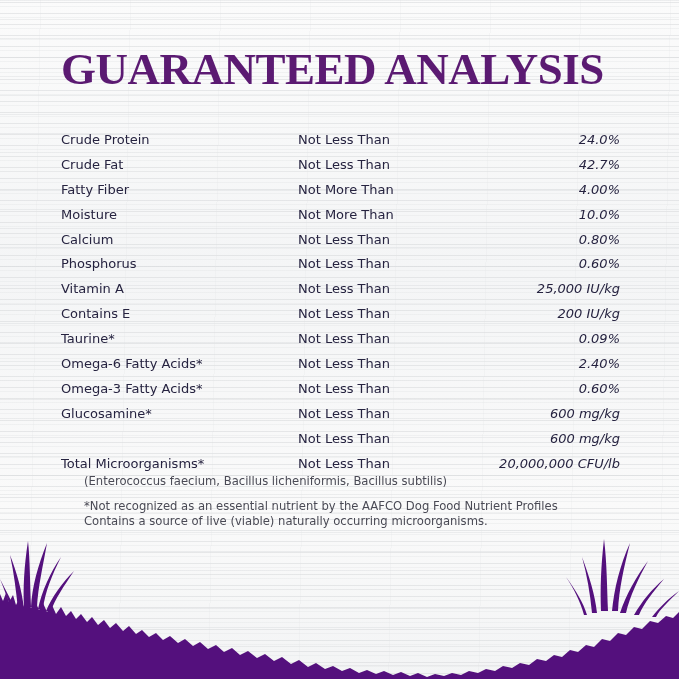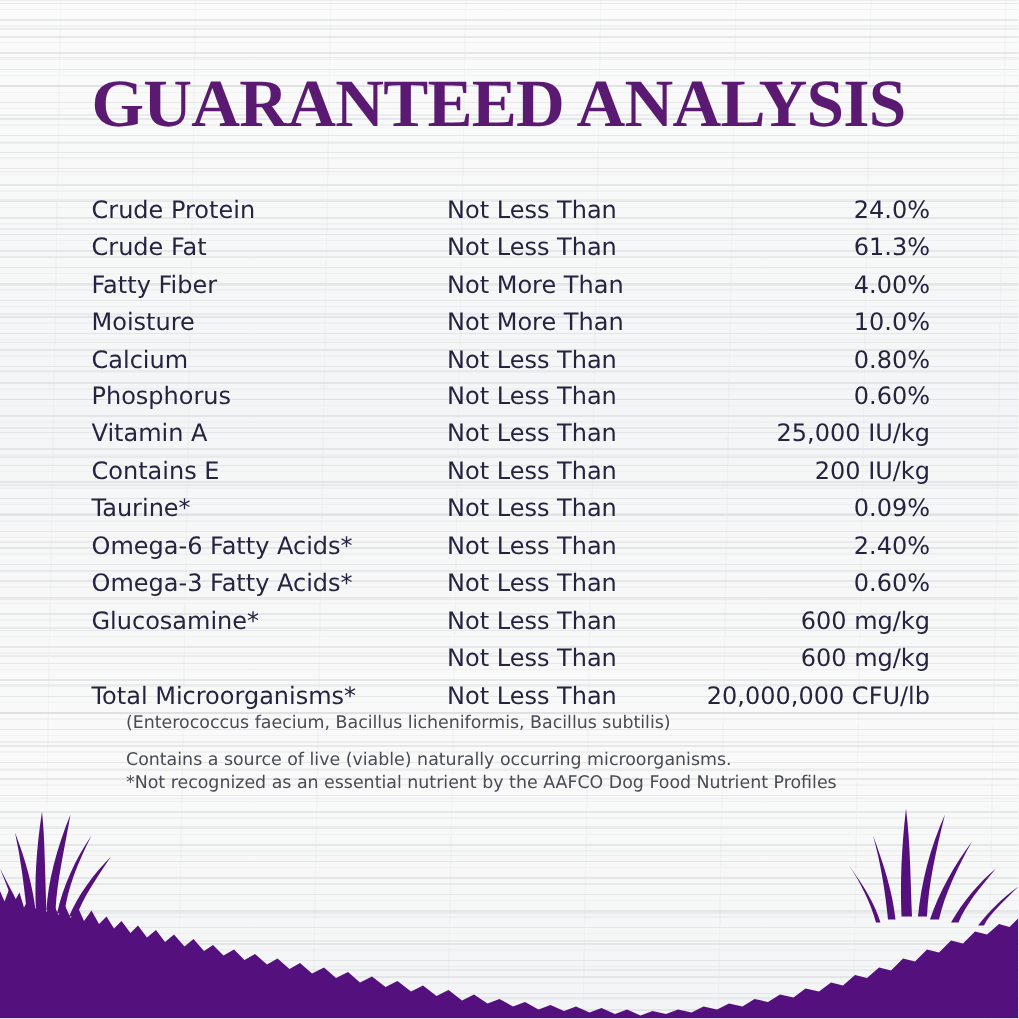--- a/index.html
+++ b/index.html
@@ -85,21 +85,21 @@
     position: absolute;
     left: 61px;
     top: 128px;
     width: 559px;
   }
 
   .analysis-row {
     position: relative;
     height: 24.9px;
     color: #262340;
-    font-size: 16px;
+    font-size: 13px;
     line-height: 24.9px;
     white-space: nowrap;
   }
 
   .nutrient-name {
     position: absolute;
     left: 0;
     top: 0;
   }
 
@@ -107,20 +107,21 @@
     position: absolute;
     left: 237px;
     top: 0;
   }
 
   .amount {
     position: absolute;
     right: 0;
     top: 0;
     text-align: left;
+    font-style: italic;
   }
 
   
   #footnotes {
     position: absolute;
     left: 61px;
     top: 474px;
     width: 570px;
     color: #4a4a55;
     font-size: 11.6px;
@@ -153,21 +154,21 @@
 
   <div id="analysis-table">
       <div class="analysis-row">
         <span class="nutrient-name">Crude Protein</span>
         <span class="qualifier">Not Less Than</span>
         <span class="amount">24.0%</span>
       </div>
       <div class="analysis-row">
         <span class="nutrient-name">Crude Fat</span>
         <span class="qualifier">Not Less Than</span>
-        <span class="amount">61.3%</span>
+        <span class="amount">42.7%</span>
       </div>
       <div class="analysis-row">
         <span class="nutrient-name">Fatty Fiber</span>
         <span class="qualifier">Not More Than</span>
         <span class="amount">4.00%</span>
       </div>
       <div class="analysis-row">
         <span class="nutrient-name">Moisture</span>
         <span class="qualifier">Not More Than</span>
         <span class="amount">10.0%</span>
@@ -218,22 +219,22 @@
       </div>
       <div class="analysis-row">
         <span class="nutrient-name">Total Microorganisms*</span>
         <span class="qualifier">Not Less Than</span>
         <span class="amount">20,000,000 CFU/lb</span>
       </div>
     </div>
 
   <div id="footnotes">
     <div id="footnote-organisms">(Enterococcus faecium, Bacillus licheniformis, Bacillus subtilis)</div>
+    <span class="footnote-line">*Not recognized as an essential nutrient by the AAFCO Dog Food Nutrient Profiles</span>
     <span class="footnote-line">Contains a source of live (viable) naturally occurring microorganisms.</span>
-    <span class="footnote-line">*Not recognized as an essential nutrient by the AAFCO Dog Food Nutrient Profiles</span>
   </div>
 
 </div>
 
 <div id="grass-silhouette">
   <svg viewBox="0 0 679 160" preserveAspectRatio="none" xmlns="http://www.w3.org/2000/svg">
     <g fill="#54107D">
 
       <path d="M24 88 C23 70 24 48 28 22 C30 40 30 66 31 88 Z"></path>
       <path d="M31 88 C32 68 38 46 47 24 C43 47 38 68 37 88 Z"></path>

